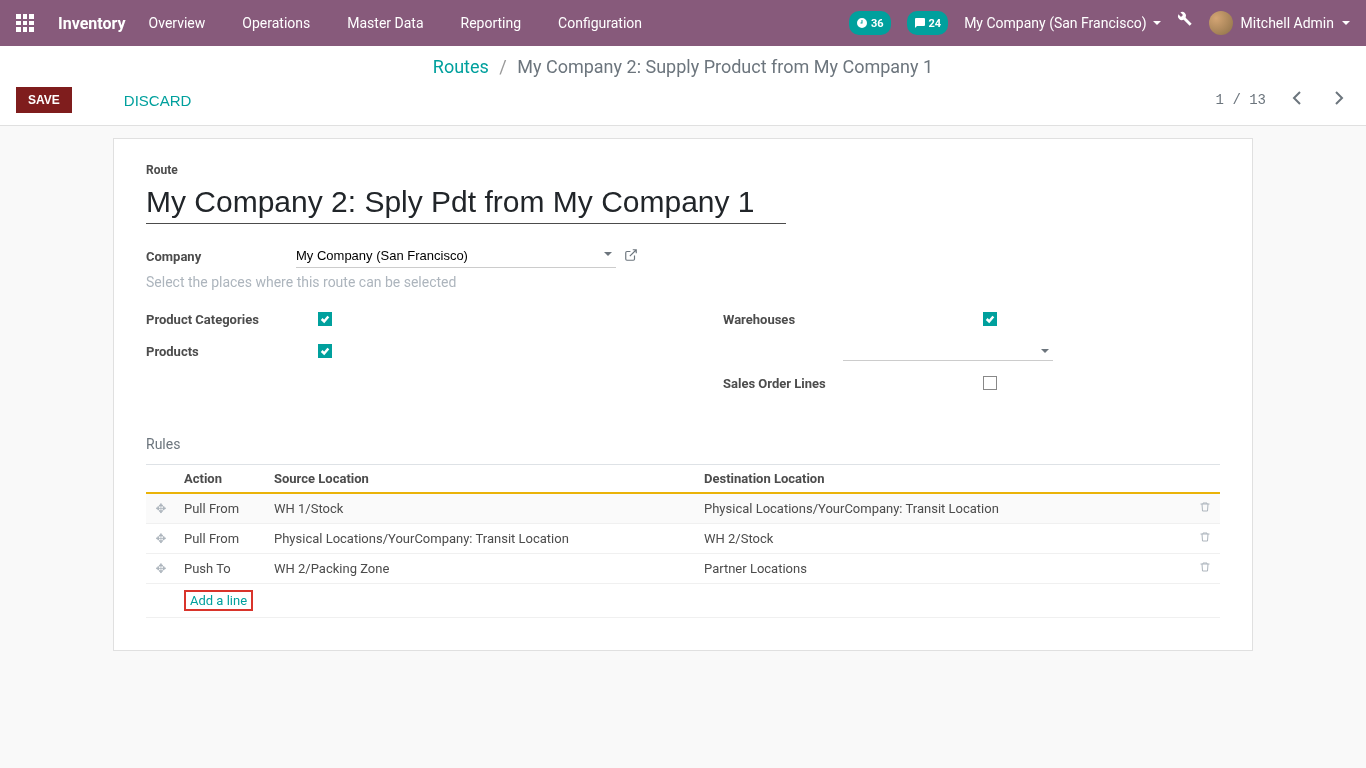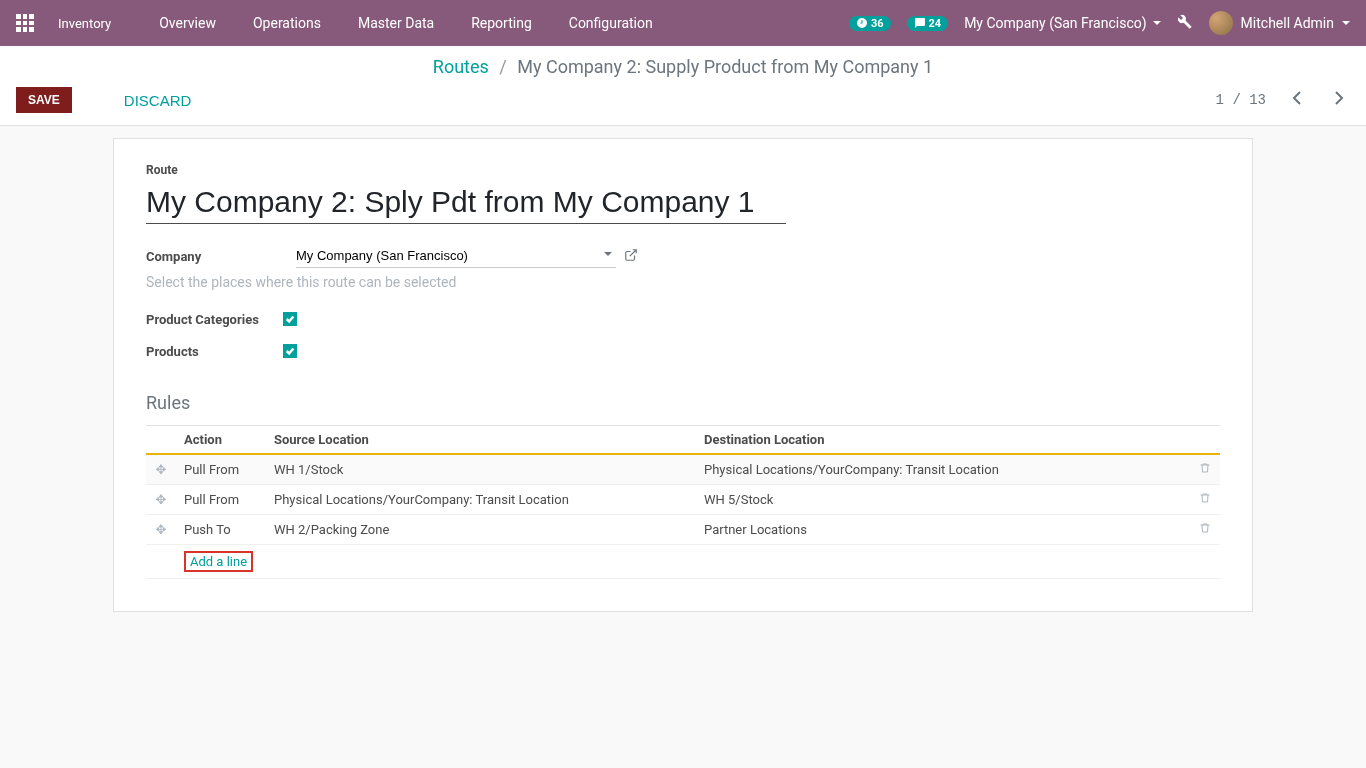--- a/index.html
+++ b/index.html
@@ -2,24 +2,24 @@
 <html><head>
 <meta charset="utf-8">
 <style>
 * { box-sizing: border-box; margin: 0; padding: 0; }
 body { font-family: -apple-system, BlinkMacSystemFont, "Segoe UI", Roboto, Helvetica, Arial, sans-serif; font-size: 13px; color: #4c4c4c; background: #f9f9f9; }
 
 
 .navbar { background: #875a7b; height: 46px; display: flex; align-items: center; padding: 0 16px; color: #fff; }
 .apps-icon { width: 18px; height: 18px; display: grid; grid-template-columns: repeat(3,1fr); grid-template-rows: repeat(3,1fr); gap: 2px; margin-right: 24px; cursor: pointer; }
 .apps-icon span { background: #fff; }
-.brand { font-size: 13px; font-weight: 400; margin-right: 48px; }
+.brand { font-size: 16px; font-weight: 700; margin-right: 23px; }
 .nav-menu { display: flex; gap: 37px; }
 .nav-menu a { color: #fff; text-decoration: none; font-size: 14px; cursor: pointer; }
-.nav-right { margin-left: auto; display: flex; align-items: center; gap: 16px; }
+.nav-right { margin-left: auto; display: flex; gap: 16px; }
 .badge-pill { background: #00a09d; color: #fff; border-radius: 10px; padding: 1px 7px; font-size: 11px; font-weight: bold; display: inline-flex; align-items: center; gap: 3px; cursor: pointer; }
 .badge-pill svg { width: 12px; height: 12px; fill: #fff; }
 .company-sel { color: #fff; font-size: 14px; display: flex; align-items: center; gap: 6px; cursor: pointer; }
 .user-menu { display: flex; align-items: center; gap: 8px; color: #fff; font-size: 14px; cursor: pointer; }
 .avatar { width: 24px; height: 24px; border-radius: 50%; background: radial-gradient(circle at 30% 30%, #d4a574, #8b6f47); }
 .caret-down { width: 0; height: 0; border-left: 4px solid transparent; border-right: 4px solid transparent; border-top: 4px solid #fff; }
 .wrench-ico { cursor: pointer; }
 
 
 .control-bar { background: #fff; border-bottom: 1px solid #e0e0e0; padding: 10px 16px 12px; }
@@ -43,28 +43,28 @@
 .m2o-wrapper { position: relative; display: inline-block; }
 .m2o-caret { position: absolute; right: 4px; top: 8px; width: 0; height: 0; border-left: 4px solid transparent; border-right: 4px solid transparent; border-top: 4px solid #6c757d; cursor: pointer; }
 .ext-link { margin-left: 8px; color: #6c757d; cursor: pointer; }
 
 .section-title { font-size: 18px; color: #6c757d; margin-top: 28px; margin-bottom: 4px; }
 .section-hint { font-size: 14px; color: #adb5bd; margin-bottom: 18px; }
 
 .two-col { display: flex; gap: 80px; }
 .col { flex: 1; }
 .check-row { display: flex; align-items: center; margin-bottom: 10px; min-height: 22px; }
-.check-label { width: 137px; font-size: 13px; font-weight: bold; color: #4c4c4c; }
+.check-label { width: 172px; font-size: 13px; font-weight: bold; color: #4c4c4c; }
 .checkbox { width: 14px; height: 14px; border: 1px solid #00a09d; background: #00a09d; display: inline-flex; align-items: center; justify-content: center; cursor: pointer; }
 .checkbox.unchecked { background: #fff; border-color: #888; }
 .checkbox svg { width: 10px; height: 10px; stroke: #fff; stroke-width: 3; fill: none; }
 .m2m-input { width: 210px; border: none; border-bottom: 1px solid #ccc; padding: 2px 0; position: relative; }
 
 
-.rules-title { font-size: 18px; color: #6c757d; margin-top: 20px; margin-bottom: 12px; }
+.rules-title { font-size: 14px; color: #6c757d; margin-top: 32px; margin-bottom: 12px; }
 .rules-table { width: 100%; border-collapse: collapse; }
 .rules-table th { text-align: left; font-size: 13px; font-weight: bold; color: #4c4c4c; padding: 6px 8px; border-bottom: 2px solid #eab308; border-top: 1px solid #dee2e6; }
 .rules-table td { padding: 6px 8px; font-size: 13px; color: #4c4c4c; border-bottom: 1px solid #f0f0f0; }
 .rules-table tr:first-child td { background: #fafafa; }
 .drag-handle { color: #adb5bd; cursor: move; }
 .trash-ico { color: #adb5bd; cursor: pointer; }
 .add-line { color: #00a09d; cursor: pointer; }
 .red-highlight { display: inline-block; border: 2px solid #d9342b; padding: 1px 4px; }
 
 th.handle-col, td.handle-col { width: 30px; text-align: center; }
@@ -183,20 +183,41 @@
       </div>
       <div class="check-row">
         <div class="check-label">Products</div>
         <span class="checkbox">
             <svg viewBox="0 0 12 12">
               <polyline points="2,6 5,9 10,3"></polyline>
             </svg>
           </span>
       </div>
     </div>
+    <div class="col">
+      <div class="check-row">
+        <div class="check-label" style="width:260px">Warehouses</div>
+        <span class="checkbox">
+            <svg viewBox="0 0 12 12">
+              <polyline points="2,6 5,9 10,3"></polyline>
+            </svg>
+          </span>
+      </div>
+      <div class="check-row">
+        <div class="check-label" style="width:120px"></div>
+        <span class="m2o-wrapper" style="width:210px">
+          <div class="m2m-input">&nbsp;</div>
+          <span class="m2o-caret"></span>
+        </span>
+      </div>
+      <div class="check-row">
+        <div class="check-label" style="width:260px">Sales Order Lines</div>
+        <span class="checkbox unchecked"></span>
+      </div>
+    </div>
   </div>
 
   <div class="rules-title">Rules</div>
   <table class="rules-table">
     <thead>
       <tr>
         <th class="handle-col"></th>
         <th class="action-col">Action</th>
         <th class="src-col">Source Location</th>
         <th>Destination Location</th>
@@ -210,21 +231,21 @@
         <td>WH 1/Stock</td>
         <td>Physical Locations/YourCompany: Transit Location</td>
         <td class="trash-col"><span class="trash-ico"><svg width="12" height="14" viewBox="0 0 24 24" fill="none" stroke="#adb5bd" stroke-width="2">
                 <path d="M3 6h18M8 6V4h8v2M6 6l1 14h10l1-14"></path>
               </svg></span></td>
       </tr>
       <tr>
         <td class="handle-col"><span class="drag-handle">✥</span></td>
         <td>Pull From</td>
         <td>Physical Locations/YourCompany: Transit Location</td>
-        <td>WH 5/Stock</td>
+        <td>WH 2/Stock</td>
         <td class="trash-col"><span class="trash-ico"><svg width="12" height="14" viewBox="0 0 24 24" fill="none" stroke="#adb5bd" stroke-width="2">
                 <path d="M3 6h18M8 6V4h8v2M6 6l1 14h10l1-14"></path>
               </svg></span></td>
       </tr>
       <tr>
         <td class="handle-col"><span class="drag-handle">✥</span></td>
         <td>Push To</td>
         <td>WH 2/Packing Zone</td>
         <td>Partner Locations</td>
         <td class="trash-col"><span class="trash-ico"><svg width="12" height="14" viewBox="0 0 24 24" fill="none" stroke="#adb5bd" stroke-width="2">

